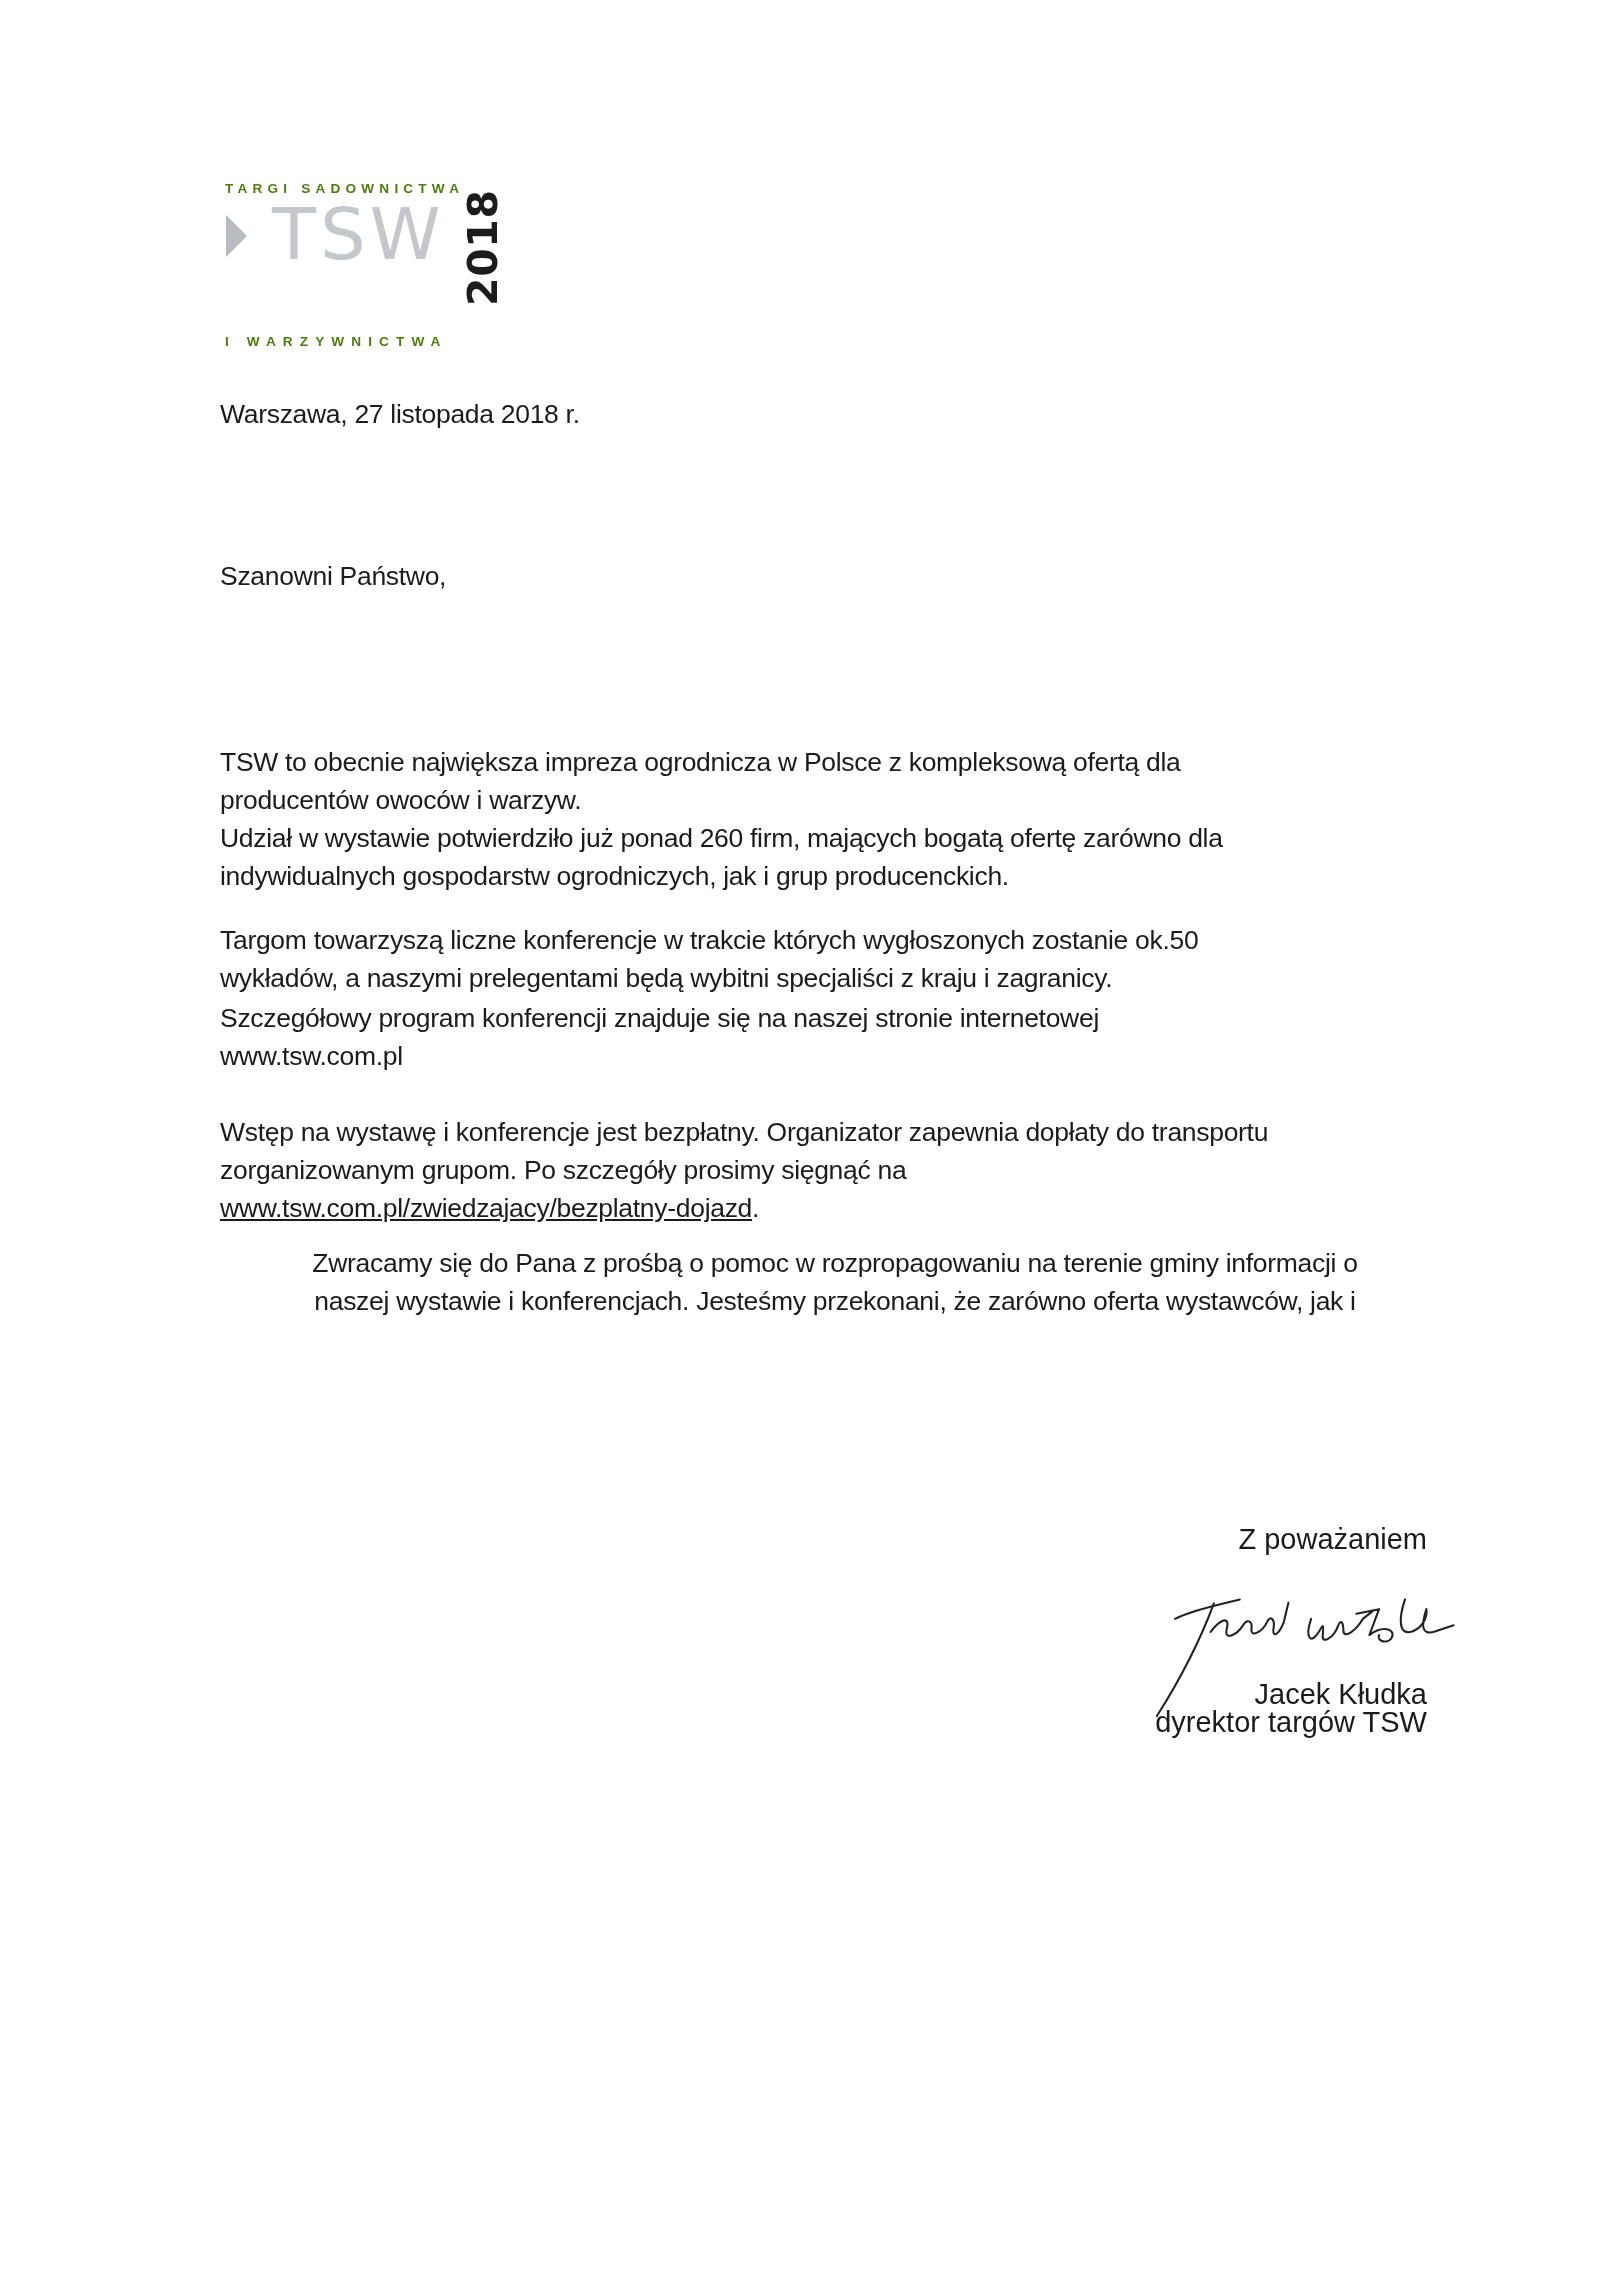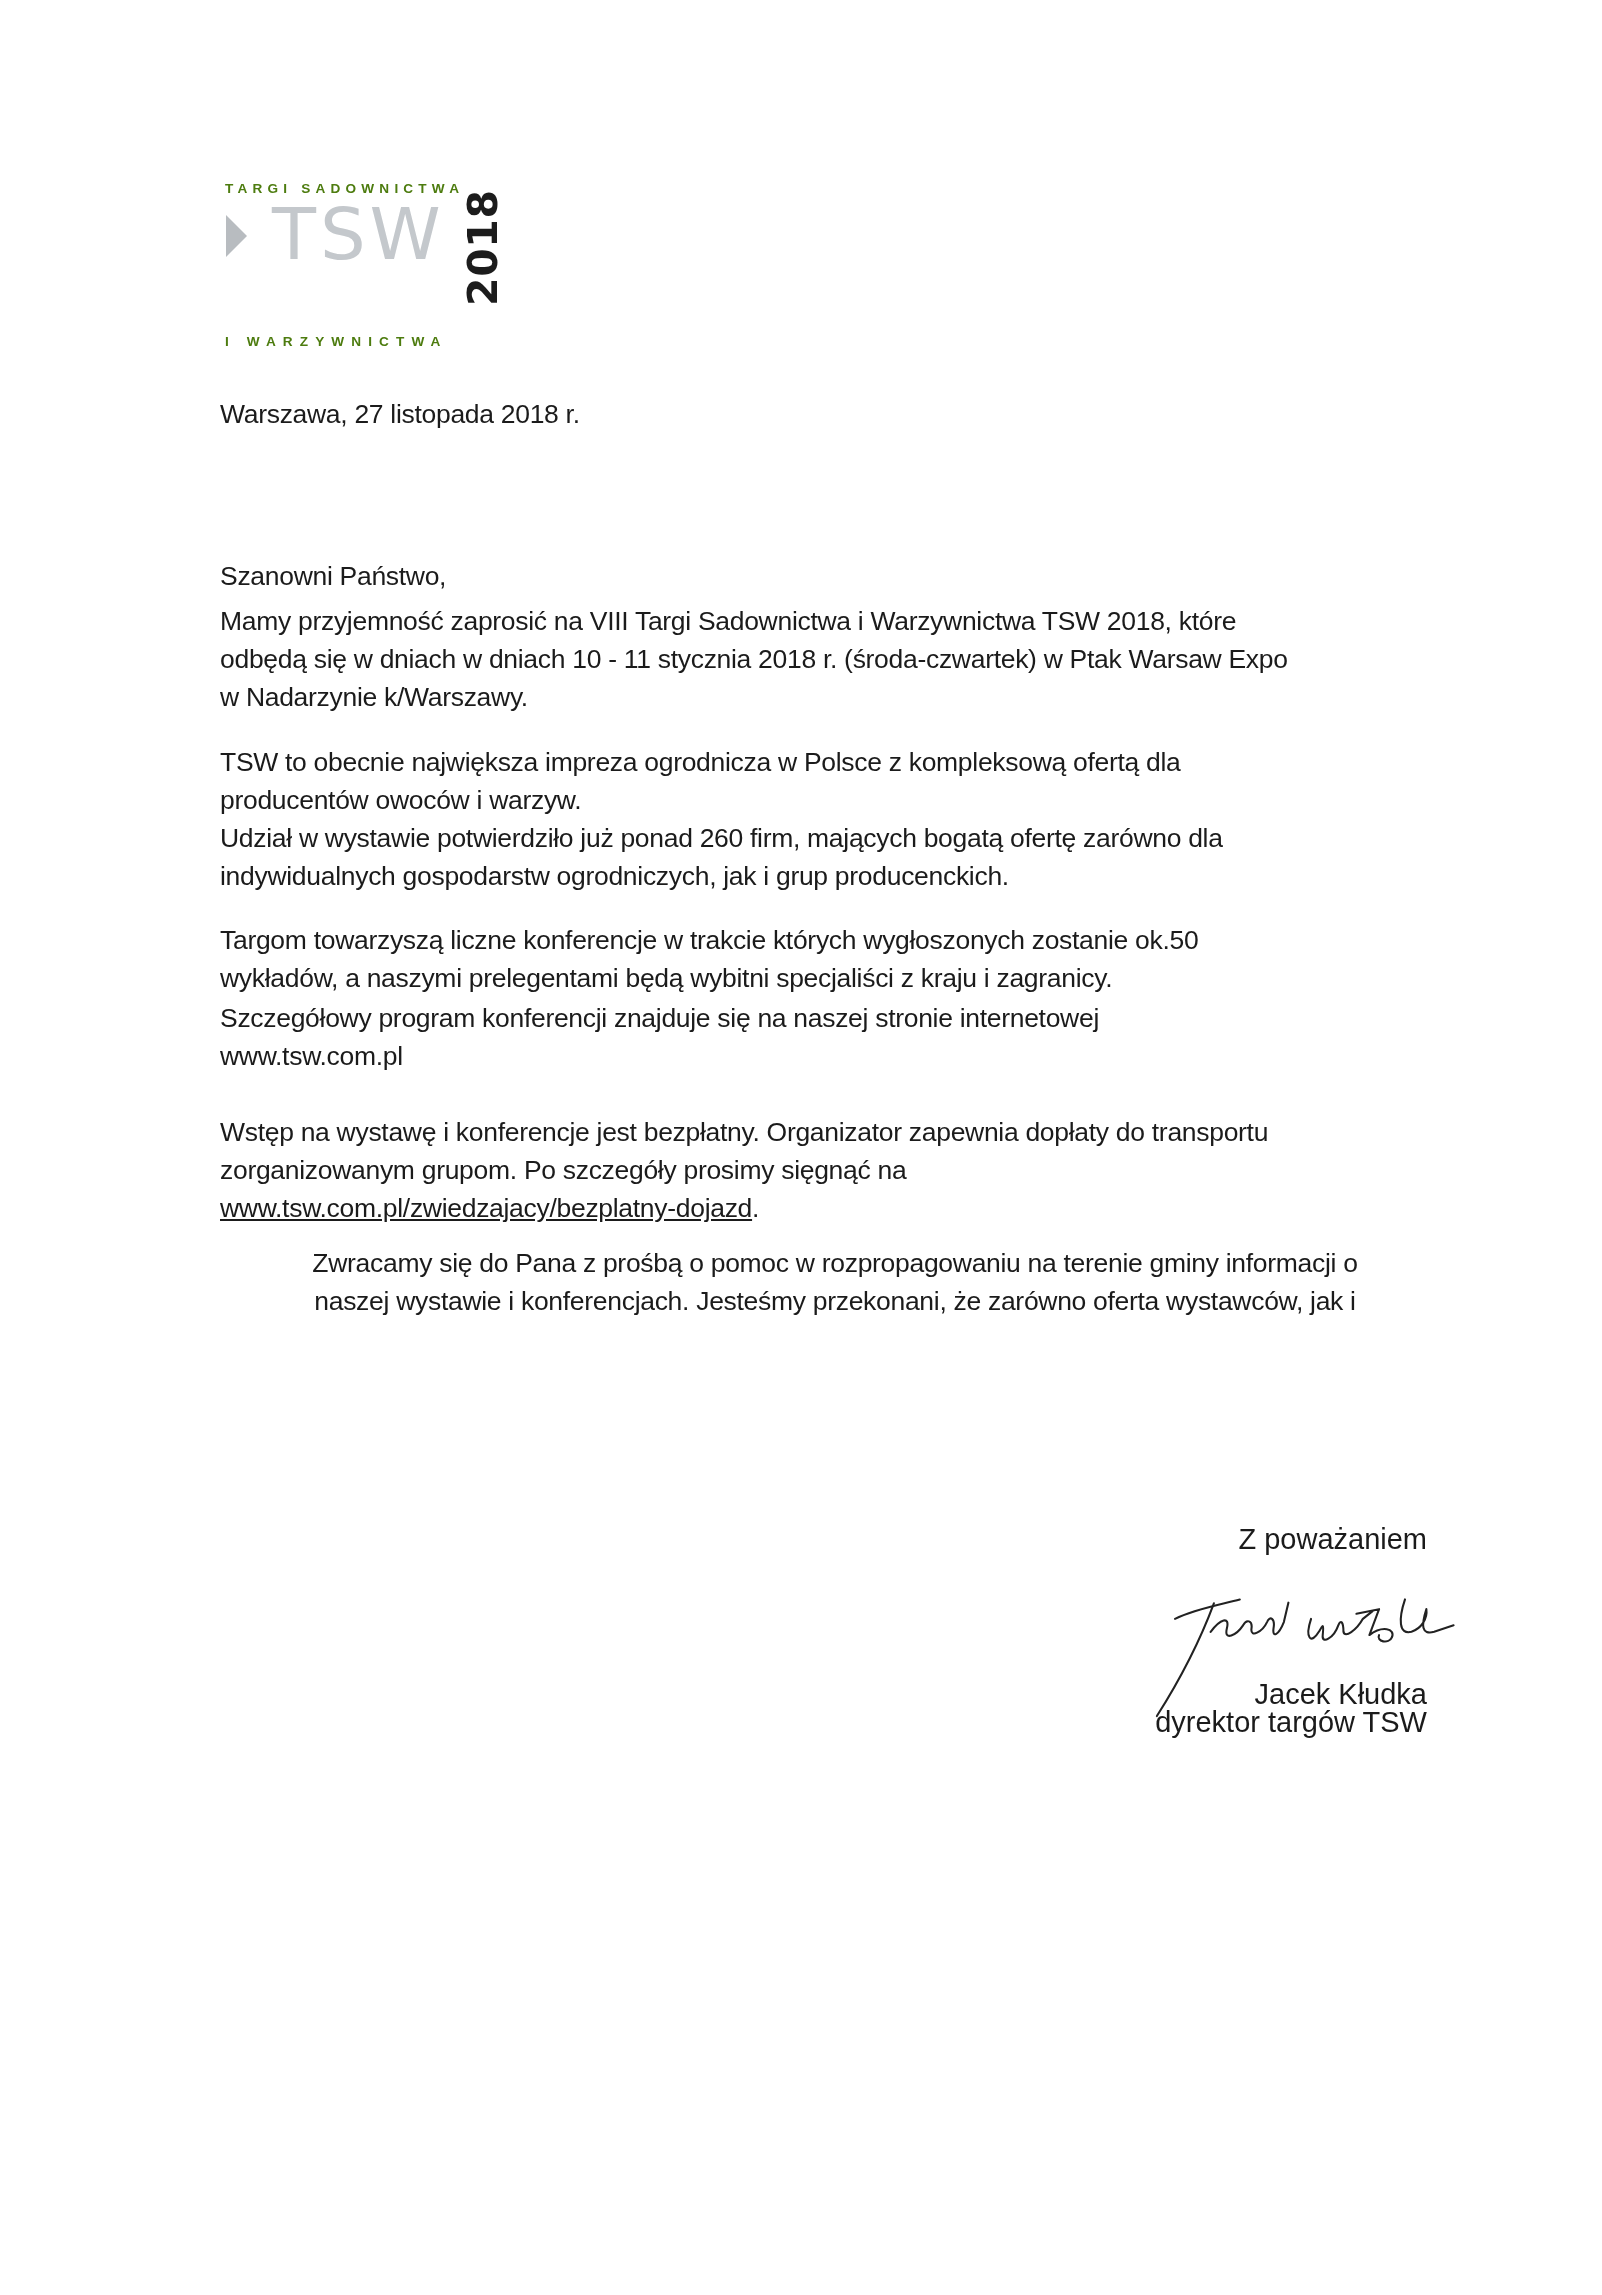--- a/index.html
+++ b/index.html
@@ -38,25 +38,20 @@
     <div class="logo-bottom">I WARZYWNICTWA</div>
     <div class="logo-year-wrap">
       <span>2018</span>
     </div>
   </div>
 
   <div class="text" style="top:395px;">Warszawa, 27 listopada 2018 r.</div>
 
   <div class="text" style="top:557px;">Szanowni Państwo,</div>
 
-  <div class="p" style="top:602px;">
-    <div>Mamy przyjemność zaprosić na VIII  Targi Sadownictwa i Warzywnictwa TSW 2018, które</div>
-    <div>odbędą się  w dniach  w dniach 10 - 11 stycznia 2018 r. (środa-czwartek) w Ptak Warsaw Expo</div>
-    <div>w Nadarzynie k/Warszawy.</div>
-  </div>
 
   <div class="p" style="top:743px;">
     <div>TSW to obecnie  największa impreza ogrodnicza w Polsce z kompleksową ofertą dla</div>
     <div>producentów owoców i warzyw.</div>
     <div>Udział w wystawie potwierdziło już ponad 260 firm, mających bogatą ofertę zarówno dla</div>
     <div>indywidualnych gospodarstw ogrodniczych, jak i grup producenckich.</div>
   </div>
 
   <div class="p" style="top:921px;">
     <div>Targom towarzyszą liczne konferencje w trakcie których wygłoszonych zostanie ok.50</div>

